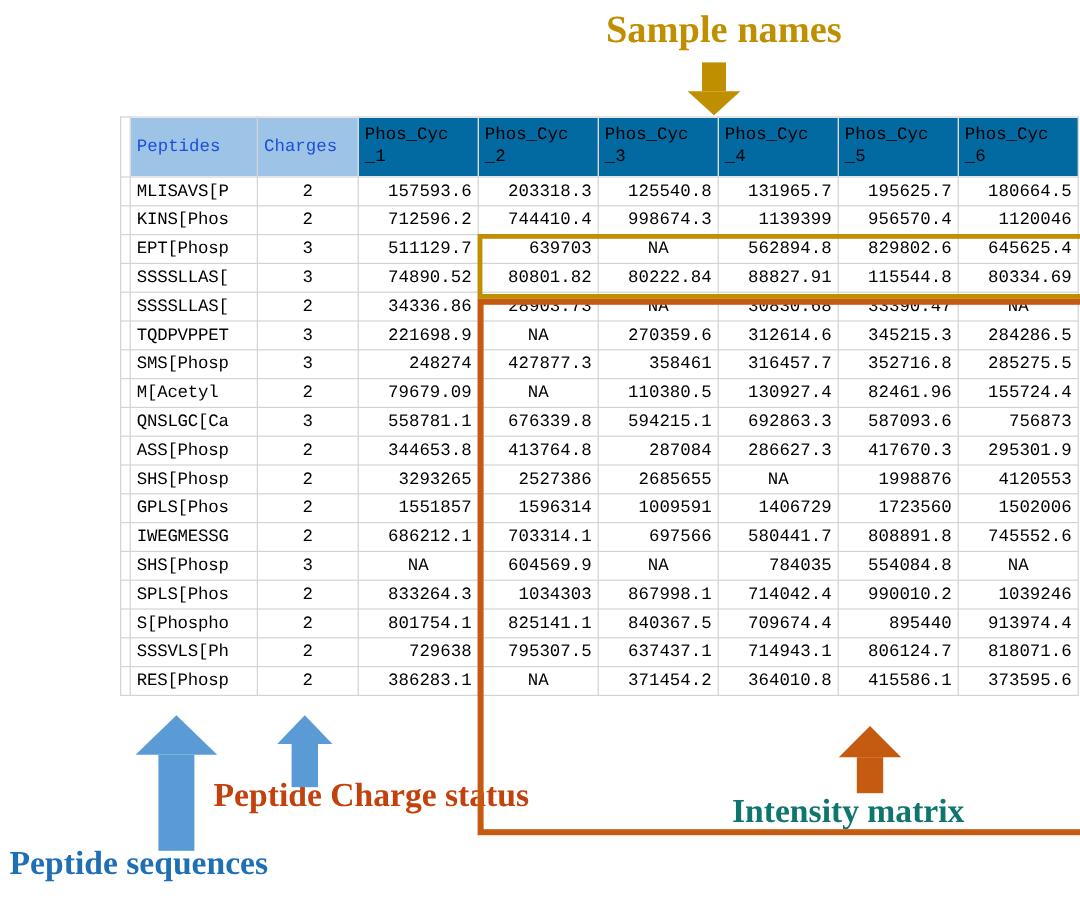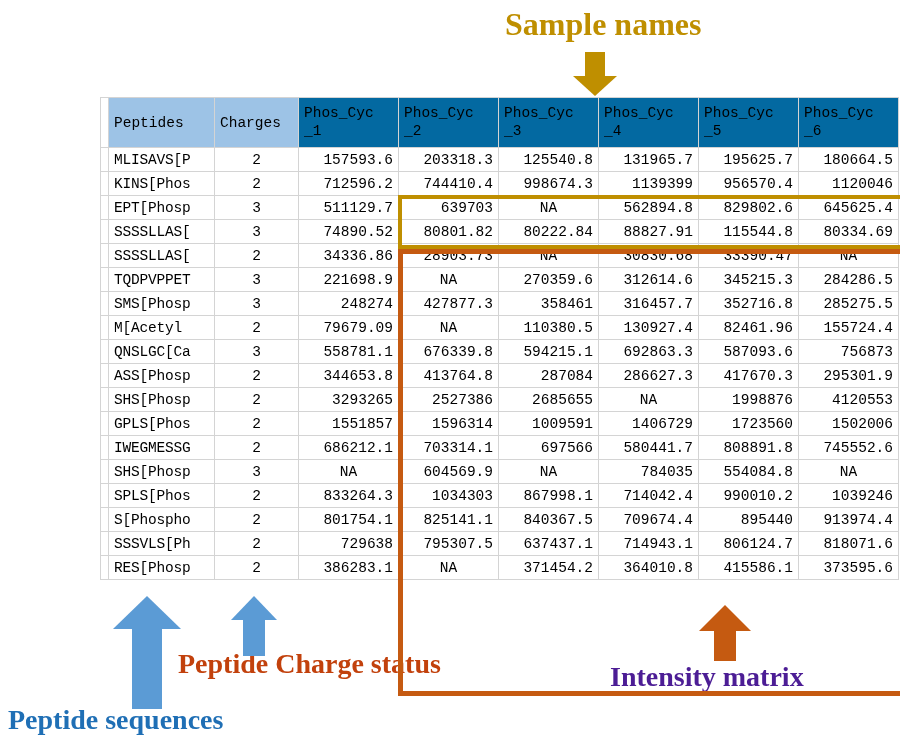--- a/index.html
+++ b/index.html
@@ -38,21 +38,21 @@
   #label-peptide-sequences {
     left: 8px;
     top: 706px;
     font-size: 28px;
     color: #1F6FB5;
   }
   #label-intensity-matrix {
     left: 610px;
     top: 663px;
     font-size: 28px;
-    color: #4c1d95;
+    color: #0f766e;
   }
 
   
   .arrow { position: absolute; }
   .arrow .head { width: 0; height: 0; }
   .arrow .shaft { margin: 0 auto; }
 
   
   #arrow-sample-names { left: 573px; top: 52px; width: 44px; }
   #arrow-sample-names .shaft {
@@ -139,21 +139,21 @@
   }
 
   
   tr.header-row th {
     height: 50px;
     vertical-align: middle;
     text-align: left;
   }
   th.hdr-blue {
     background: #9DC3E6;
-    color: #000000;
+    color: #1d4ed8;
   }
   th.hdr-blue.charges { text-align: left; }
   th.hdr-yellow {
     background: #0369a1;
     vertical-align: top;
     padding-top: 5px;
     line-height: 1.18;
     white-space: normal;
     word-break: break-all;
   }

